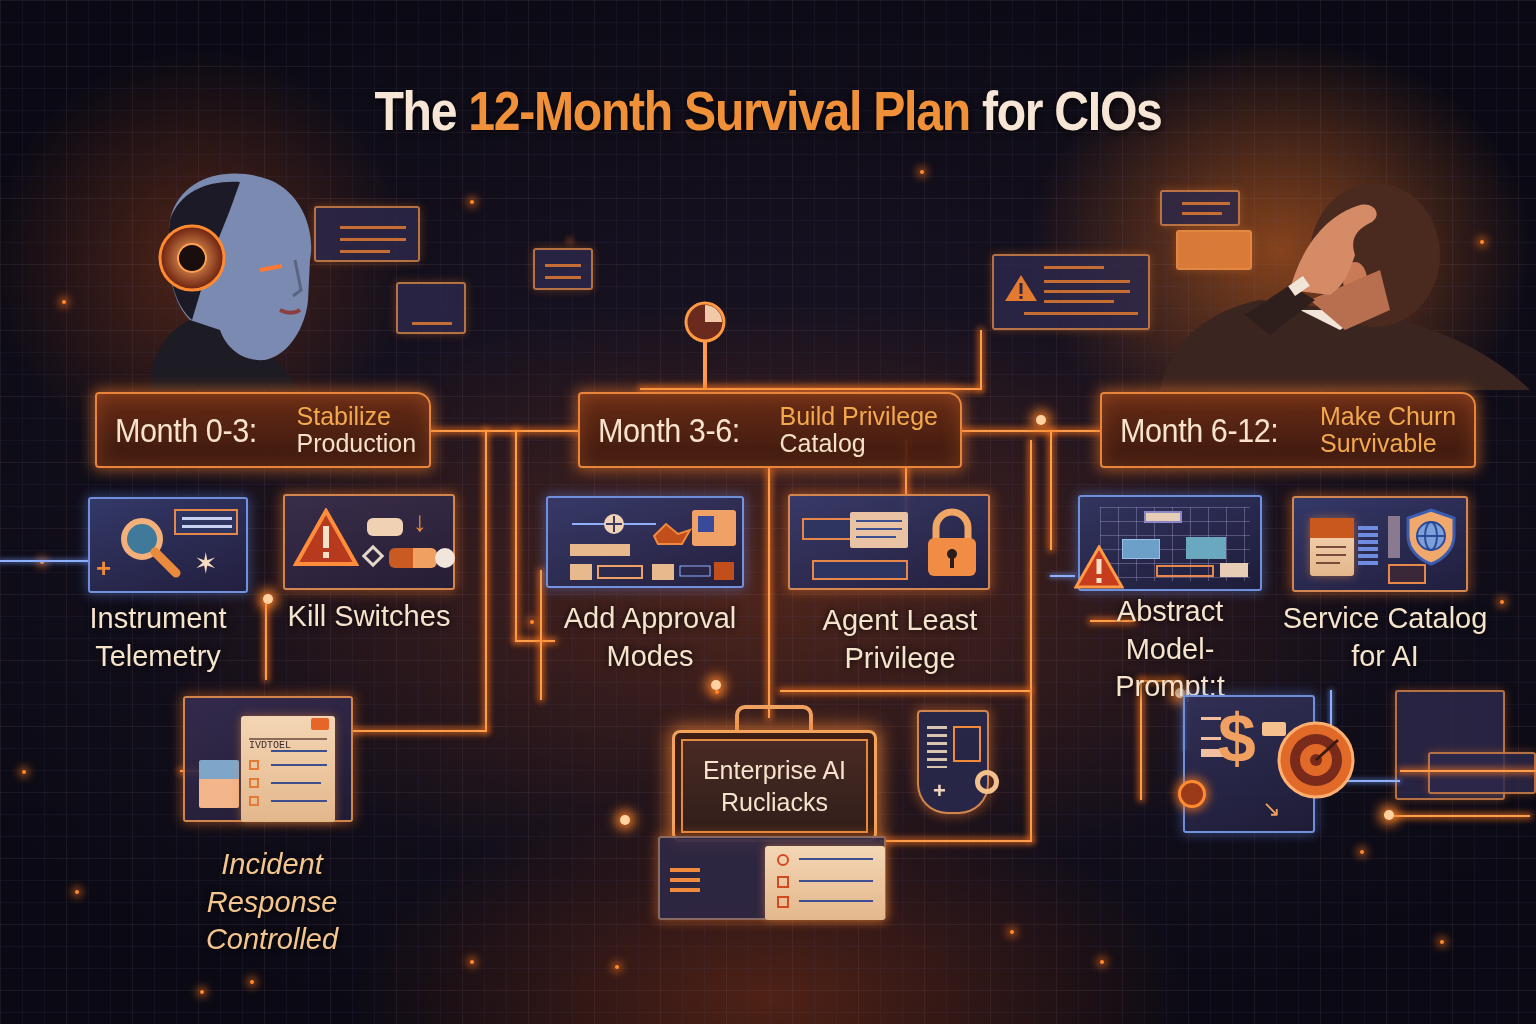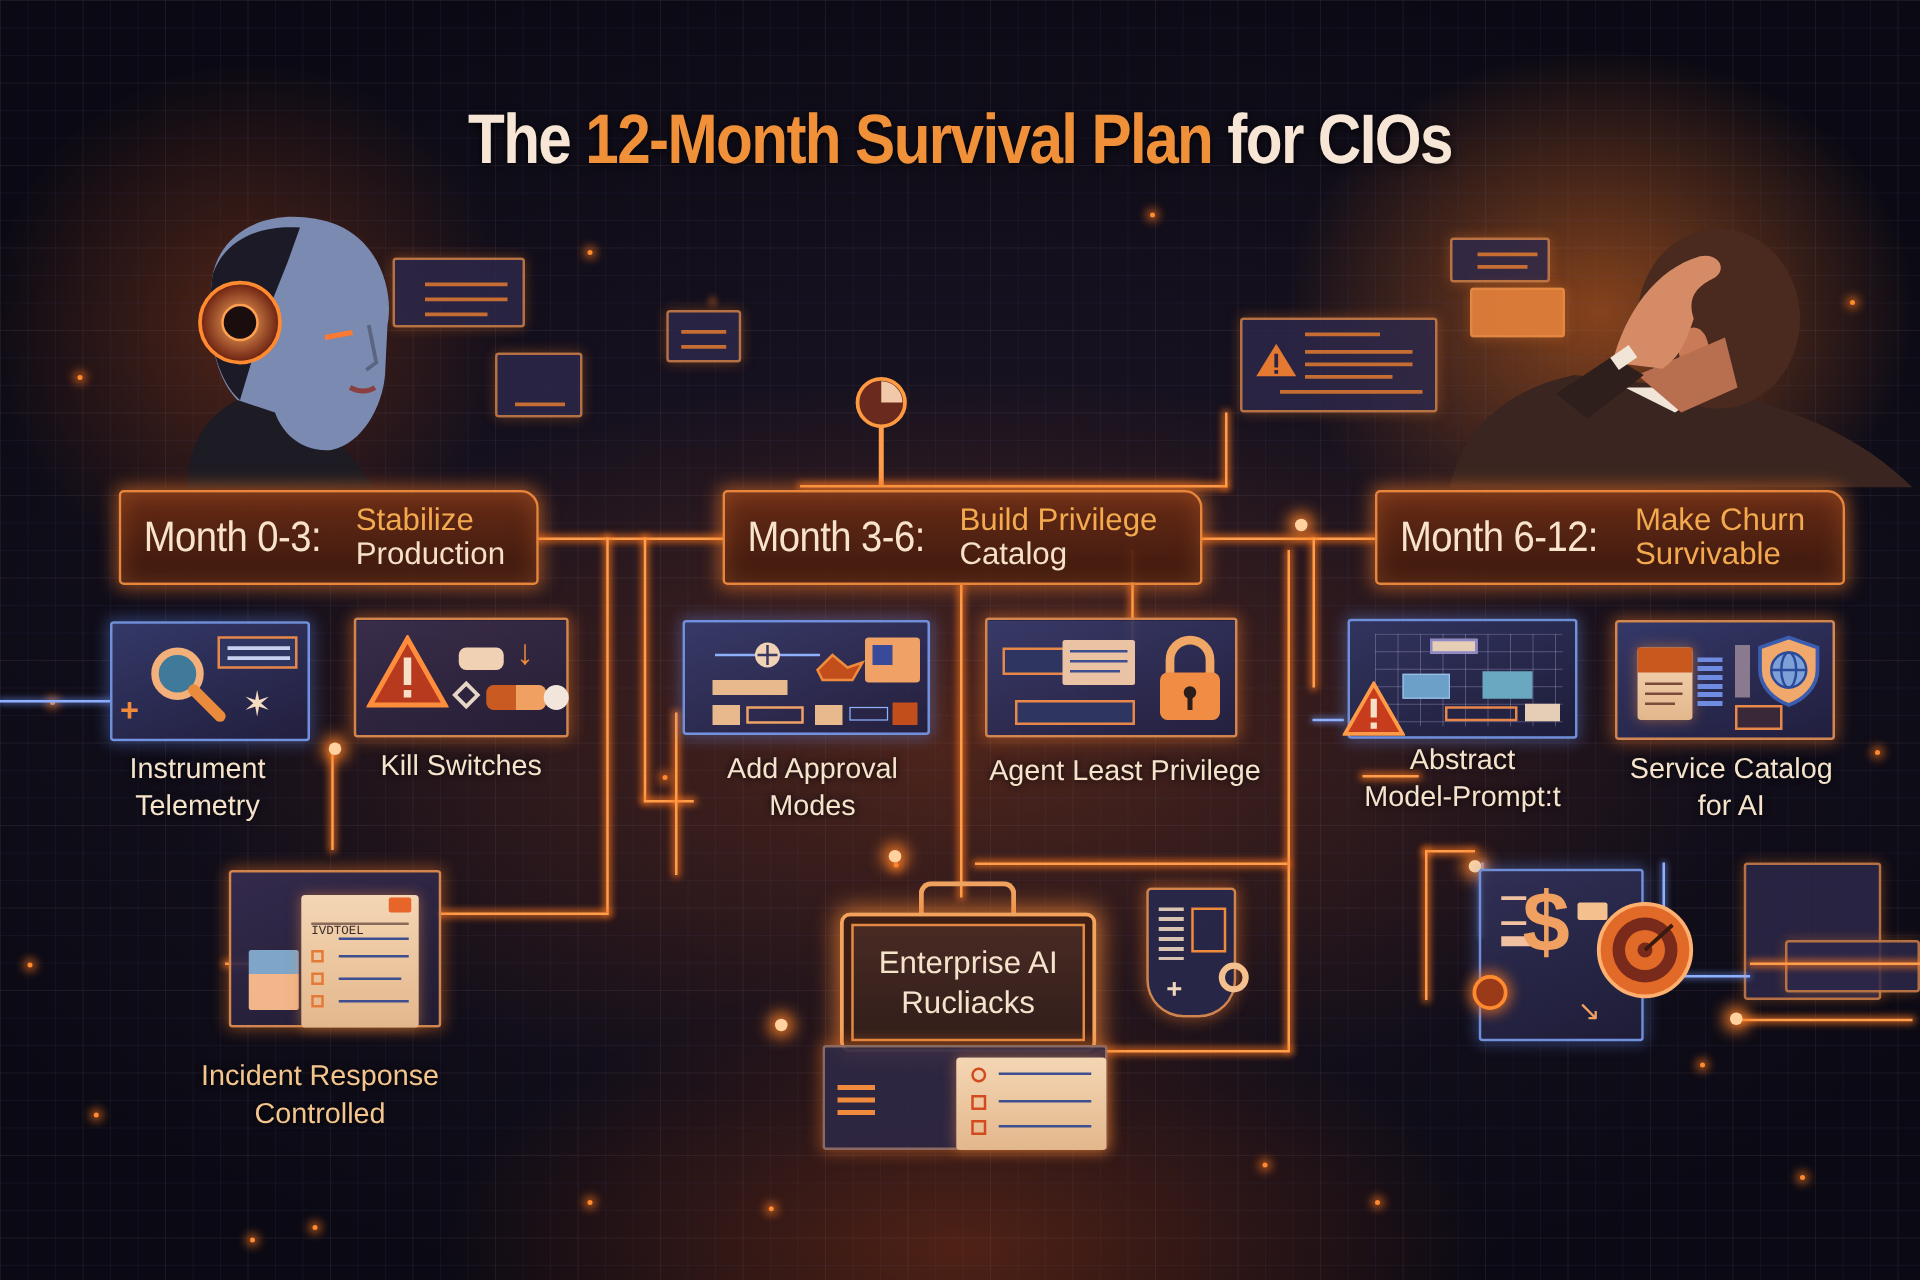--- a/index.html
+++ b/index.html
@@ -55,42 +55,42 @@
   .wire.blue { background: #8fb0ff; box-shadow: 0 0 5px 1px rgba(120,160,255,0.6); }
   .node { position: absolute; width: 10px; height: 10px; border-radius: 50%; background: #ffd2a0;
           box-shadow: 0 0 12px 5px rgba(255,130,40,0.9); }
 
   
   .robot { position: absolute; left: 130px; top: 150px; width: 190px; height: 240px; }
   .person { position: absolute; left: 1150px; top: 160px; width: 380px; height: 230px; }
 
   
   .phase {
-    position: absolute; height: 76px; display: flex; align-items: center; gap: 12px;
+    position: absolute; height: 76px; display: flex; align-items: center; gap: 24px;
     padding: 0 18px;
     background: linear-gradient(180deg, rgba(110,45,20,0.92), rgba(60,24,14,0.92));
     border: 2px solid #e8853a; border-radius: 4px 14px 4px 4px;
     box-shadow: 0 0 14px 3px rgba(240,120,40,0.55), inset 0 0 20px rgba(255,140,60,0.25);
   }
   .phase .month { font-size: 34px; color: #f8e3cc; white-space: nowrap; letter-spacing: -0.5px;
                   transform: scaleX(0.9); transform-origin: left center; }
   .phase .goal { display: flex; flex-direction: column; line-height: 1.08; }
   .phase .goal .l1 { font-size: 25px; color: #f3a94d; white-space: nowrap; }
   .phase .goal .l2 { font-size: 25px; color: #f6e0c8; white-space: nowrap; }
   .phase.p3 .goal .l2 { color: #f3a94d; }
 
   
   .card {
     position: absolute; border: 2px solid rgba(240,150,80,0.85); border-radius: 3px;
     background: linear-gradient(160deg, rgba(55,60,110,0.92), rgba(35,32,65,0.92));
     box-shadow: 0 0 12px 2px rgba(240,120,40,0.45);
   }
   .card.blue-edge { border-color: rgba(130,170,255,0.8); box-shadow: 0 0 12px 2px rgba(110,150,255,0.35); }
   .label {
-    position: absolute; text-align: center; color: #f6e3cc; font-size: 23px; line-height: 1.3;
+    position: absolute; text-align: center; color: #f6e3cc; font-size: 29px; line-height: 1.3;
     text-shadow: 0 0 6px rgba(0,0,0,0.9);
   }
   .label.warm { color: #f4c58c; }
 
   .icon { position: absolute; }
 
   
   .brief-handle {
     position: absolute; left: 735px; top: 705px; width: 78px; height: 46px;
     border: 4px solid #f0a260; border-bottom: none; border-radius: 10px 10px 0 0;
@@ -324,21 +324,21 @@
       <div class="ln" style="left:8px;top:22px;width:78px;background:#8a6a5a;"></div>
       <div class="ln" style="left:30px;top:34px;width:56px;"></div>
       <div style="position:absolute;left:8px;top:44px;width:10px;height:10px;border:2px solid #e37a35;"></div>
       <div class="ln" style="left:30px;top:48px;width:56px;"></div>
       <div style="position:absolute;left:8px;top:62px;width:10px;height:10px;border:2px solid #e37a35;"></div>
       <div class="ln" style="left:30px;top:66px;width:50px;"></div>
       <div style="position:absolute;left:8px;top:80px;width:10px;height:10px;border:2px solid #e37a35;"></div>
       <div class="ln" style="left:30px;top:84px;width:56px;"></div>
     </div>
   </div>
-  <div class="label warm" style="left:136px;top:846px;width:240px;">
+  <div class="label warm" style="left:152px;top:846px;width:240px;font-style:italic;">
     <div>Incident Response</div>
     <div>Controlled</div>
   </div>
 
   <div class="card blue-edge" style="left:546px;top:496px;width:198px;height:92px;">
     <div class="icon" style="left:8px;top:6px;">
       <svg width="182" height="80" viewBox="0 0 182 80">
         <line x1="16" y1="20" x2="100" y2="20" stroke="#8fb0ff" stroke-width="2"></line>
         <circle cx="58" cy="20" r="10" fill="#f0d2b6"></circle>
           <line x1="58" y1="12" x2="58" y2="28" stroke="#3a3860" stroke-width="2"></line>

